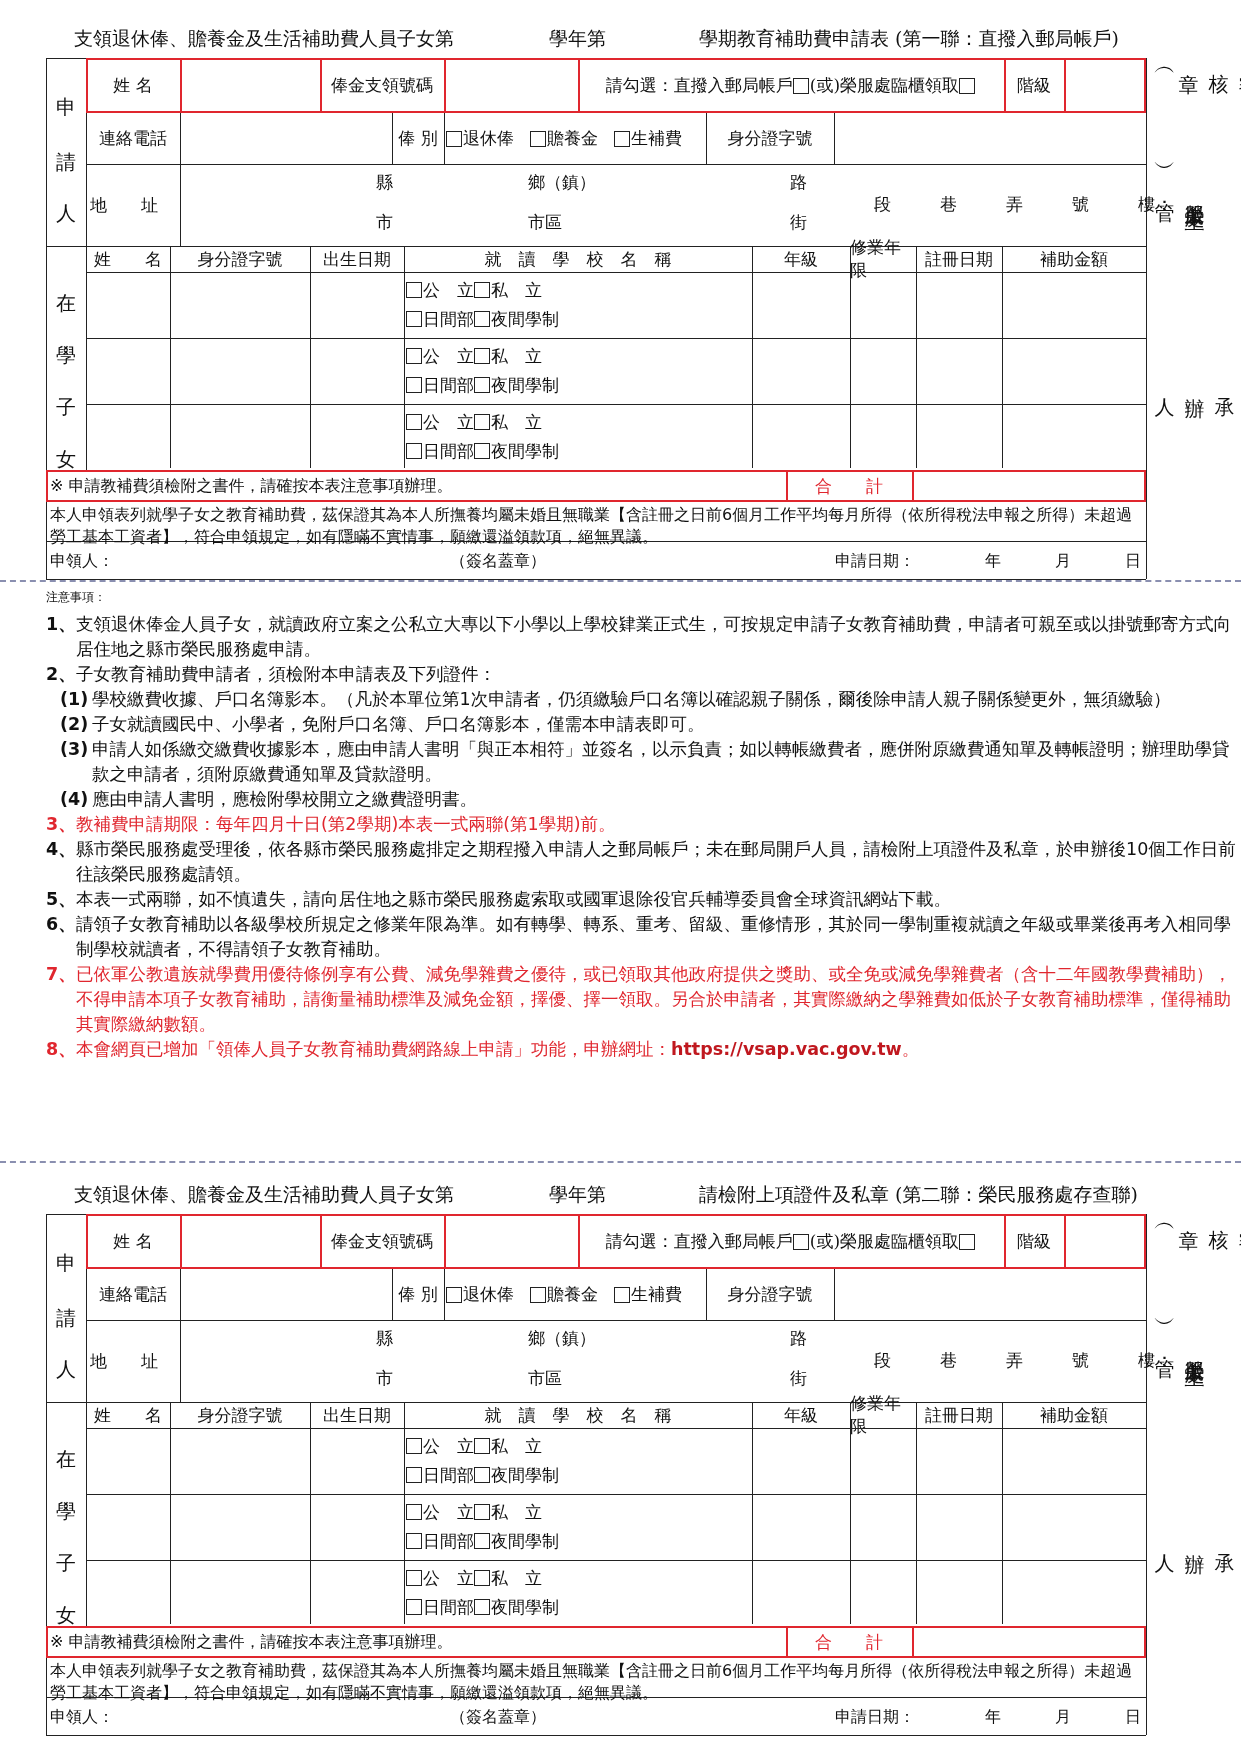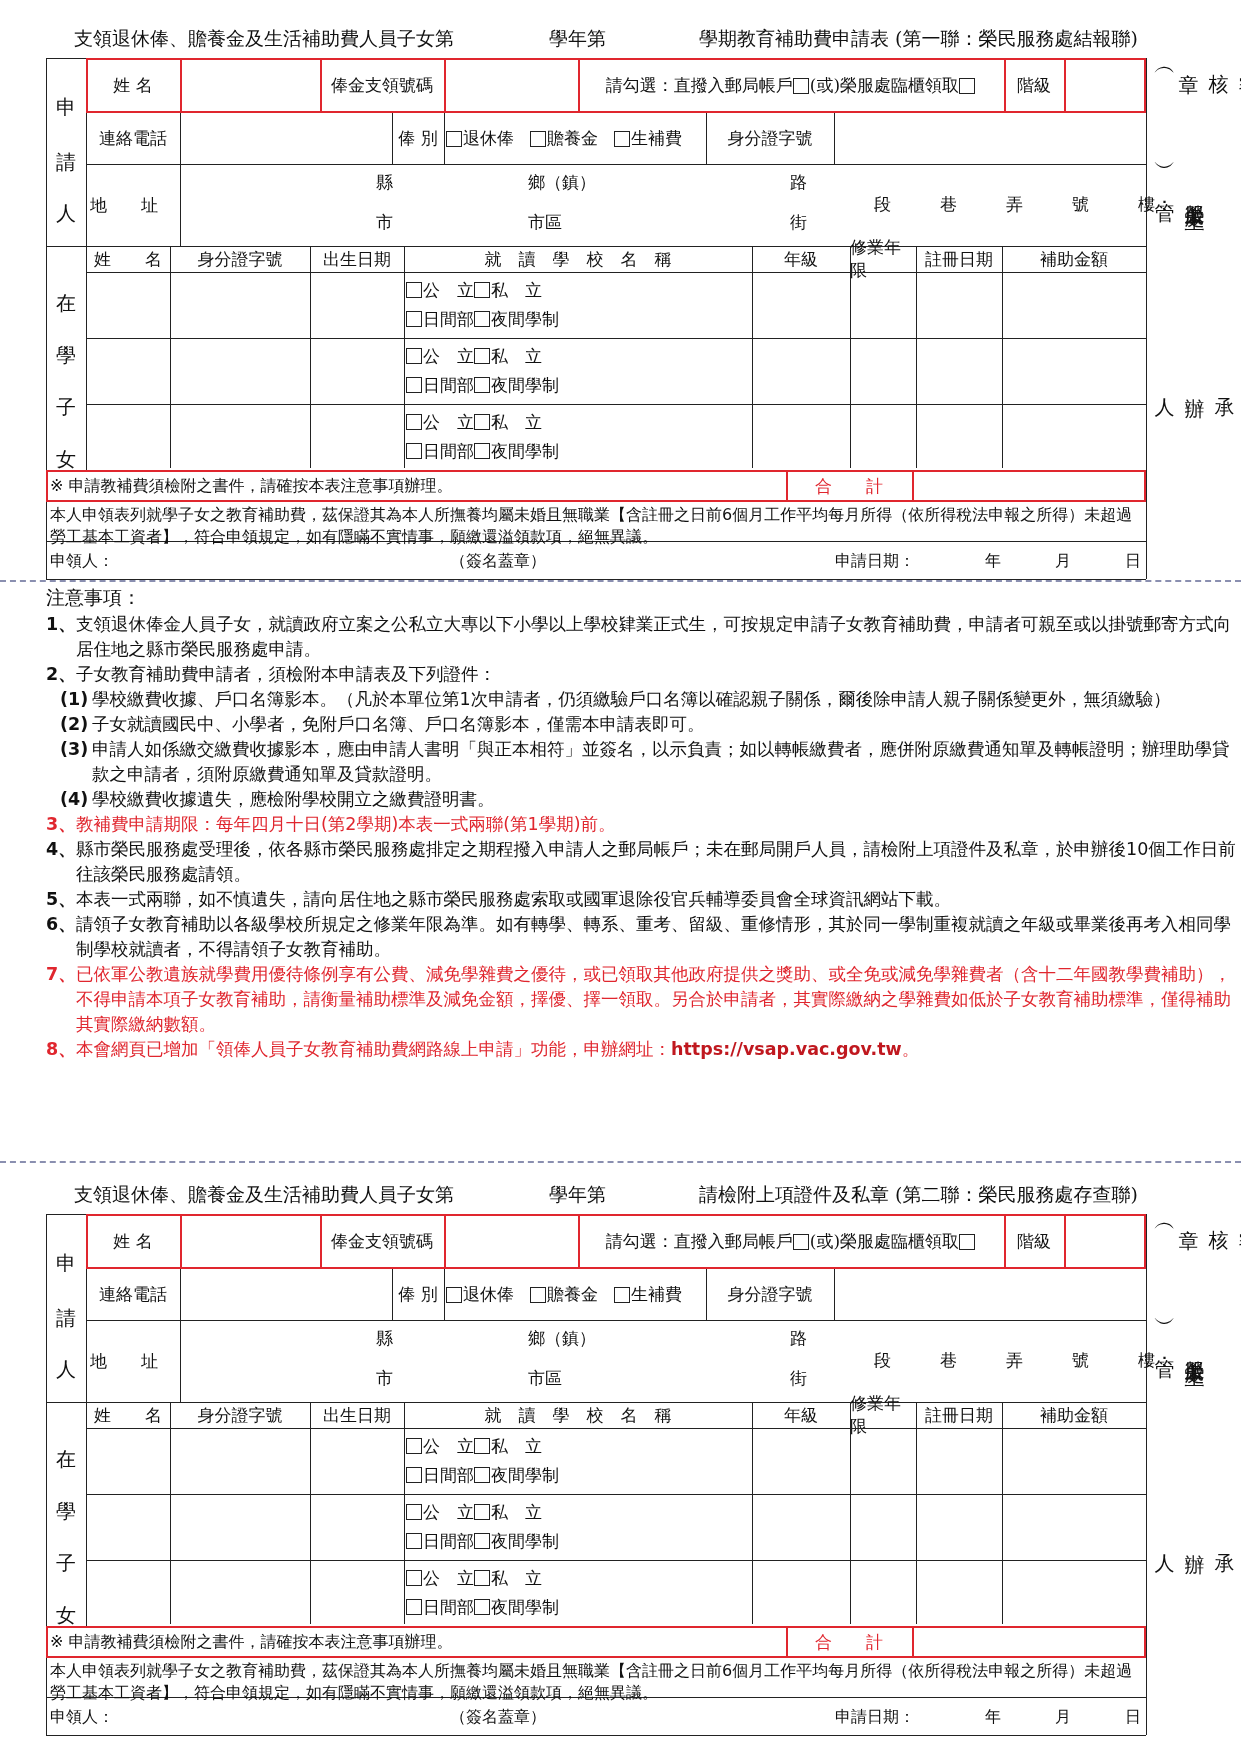--- a/index.html
+++ b/index.html
@@ -17,36 +17,36 @@
   .hline { position:absolute; height:0; border-top:1.6px solid #222; }
   .rvline { position:absolute; width:0; border-left:2px solid #e0262e; }
 
   .side { position:absolute; font-size:20px; line-height:30px; writing-mode:vertical-rl; letter-spacing:2px; }
   .red-text { color:#e0262e; }
   .box { display:inline-block; width:14px; height:14px; border:1.3px solid #222; vertical-align:-2px; margin-right:1px; background:#fff; }
 
   .dash { position:absolute; left:0; width:1241px; height:0; border-top:2px dashed #8a8fb0; }
 
   .notes { position:absolute; left:46px; top:585px; width:1190px; font-family:"DejaVu Sans","Liberation Sans",sans-serif; font-size:17.5px; line-height:25px; }
-  .notes .nt-title { font-size:19px; margin-bottom:2px; }
+  .notes .nt-title { font-size:12px; margin-bottom:2px; }
   .notes .item { position:relative; padding-left:30px; }
   .notes .item .num { position:absolute; left:0; font-weight:bold; }
   .notes .sub { position:relative; padding-left:46px; }
   .notes .sub .num { position:absolute; left:14px; font-weight:bold; }
   .notes .red { color:#e0262e; }
   .notes .url { font-weight:bold; color:#c0181f; }
 </style>
 </head>
 <body>
 
 <div class="form form1" style="top:22px">
   <div class="form-title">
     <span style="left:0">支領退休俸、贍養金及生活補助費人員子女第</span>
     <span style="left:475px">學年第</span>
-    <span style="left:625px">學期教育補助費申請表 (第一聯：榮民服務處結報聯)</span>
+    <span style="left:625px">學期教育補助費申請表 (第一聯：直撥入郵局帳戶)</span>
   </div>
 
   <div class="vline" style="left:0;top:36px;height:483px"></div>
   <div class="vline" style="left:1100px;top:36px;height:483px"></div>
   <div class="hline" style="left:0;top:36px;width:40px"></div>
   <div class="hline" style="left:0;top:519px;width:1100px"></div>
 
   <div class="vline" style="left:40px;top:36px;height:188px"></div>
   <div class="cell" style="left:0;top:70px;width:40px;height:30px;justify-content:center;font-size:20px">申</div>
   <div class="cell" style="left:0;top:125px;width:40px;height:30px;justify-content:center;font-size:20px">請</div>
@@ -205,21 +205,21 @@
 <div class="dash" style="top:580px"></div>
 
 <div class="notes">
   <div class="nt-title">注意事項：</div>
   <div id="notes-list">
       <div class="item"><span class="num">1、</span><span>支領退休俸金人員子女，就讀政府立案之公私立大專以下小學以上學校肄業正式生，可按規定申請子女教育補助費，申請者可親至或以掛號郵寄方式向居住地之縣市榮民服務處申請。</span></div>
       <div class="item"><span class="num">2、</span><span>子女教育補助費申請者，須檢附本申請表及下列證件：</span></div>
       <div class="sub"><span class="num">(1)</span><span>學校繳費收據、戶口名簿影本。（凡於本單位第1次申請者，仍須繳驗戶口名簿以確認親子關係，爾後除申請人親子關係變更外，無須繳驗）</span></div>
       <div class="sub"><span class="num">(2)</span><span>子女就讀國民中、小學者，免附戶口名簿、戶口名簿影本，僅需本申請表即可。</span></div>
       <div class="sub"><span class="num">(3)</span><span>申請人如係繳交繳費收據影本，應由申請人書明「與正本相符」並簽名，以示負責；如以轉帳繳費者，應併附原繳費通知單及轉帳證明；辦理助學貸款之申請者，須附原繳費通知單及貸款證明。</span></div>
-      <div class="sub"><span class="num">(4)</span><span>學校繳費收據遺失，應檢附學校開立之繳費證明書。</span></div>
+      <div class="sub"><span class="num">(4)</span><span>應由申請人書明，應檢附學校開立之繳費證明書。</span></div>
       <div class="item red"><span class="num">3、</span><span>教補費申請期限：每年四月十日(第2學期)本表一式兩聯(第1學期)前。</span></div>
       <div class="item"><span class="num">4、</span><span>縣市榮民服務處受理後，依各縣市榮民服務處排定之期程撥入申請人之郵局帳戶；未在郵局開戶人員，請檢附上項證件及私章，於申辦後10個工作日前往該榮民服務處請領。</span></div>
       <div class="item"><span class="num">5、</span><span>本表一式兩聯，如不慎遺失，請向居住地之縣市榮民服務處索取或國軍退除役官兵輔導委員會全球資訊網站下載。</span></div>
       <div class="item"><span class="num">6、</span><span>請領子女教育補助以各級學校所規定之修業年限為準。如有轉學、轉系、重考、留級、重修情形，其於同一學制重複就讀之年級或畢業後再考入相同學制學校就讀者，不得請領子女教育補助。</span></div>
       <div class="item red"><span class="num">7、</span><span>已依軍公教遺族就學費用優待條例享有公費、減免學雜費之優待，或已領取其他政府提供之獎助、或全免或減免學雜費者（含十二年國教學費補助），不得申請本項子女教育補助，請衡量補助標準及減免金額，擇優、擇一領取。另合於申請者，其實際繳納之學雜費如低於子女教育補助標準，僅得補助其實際繳納數額。</span></div>
       <div class="item red"><span class="num">8、</span><span>本會網頁已增加「領俸人員子女教育補助費網路線上申請」功能，申辦網址：</span><span class="url">https://vsap.vac.gov.tw</span><span>。</span></div>
     </div>
 </div>
 
 <div class="dash" style="top:1161px"></div>

